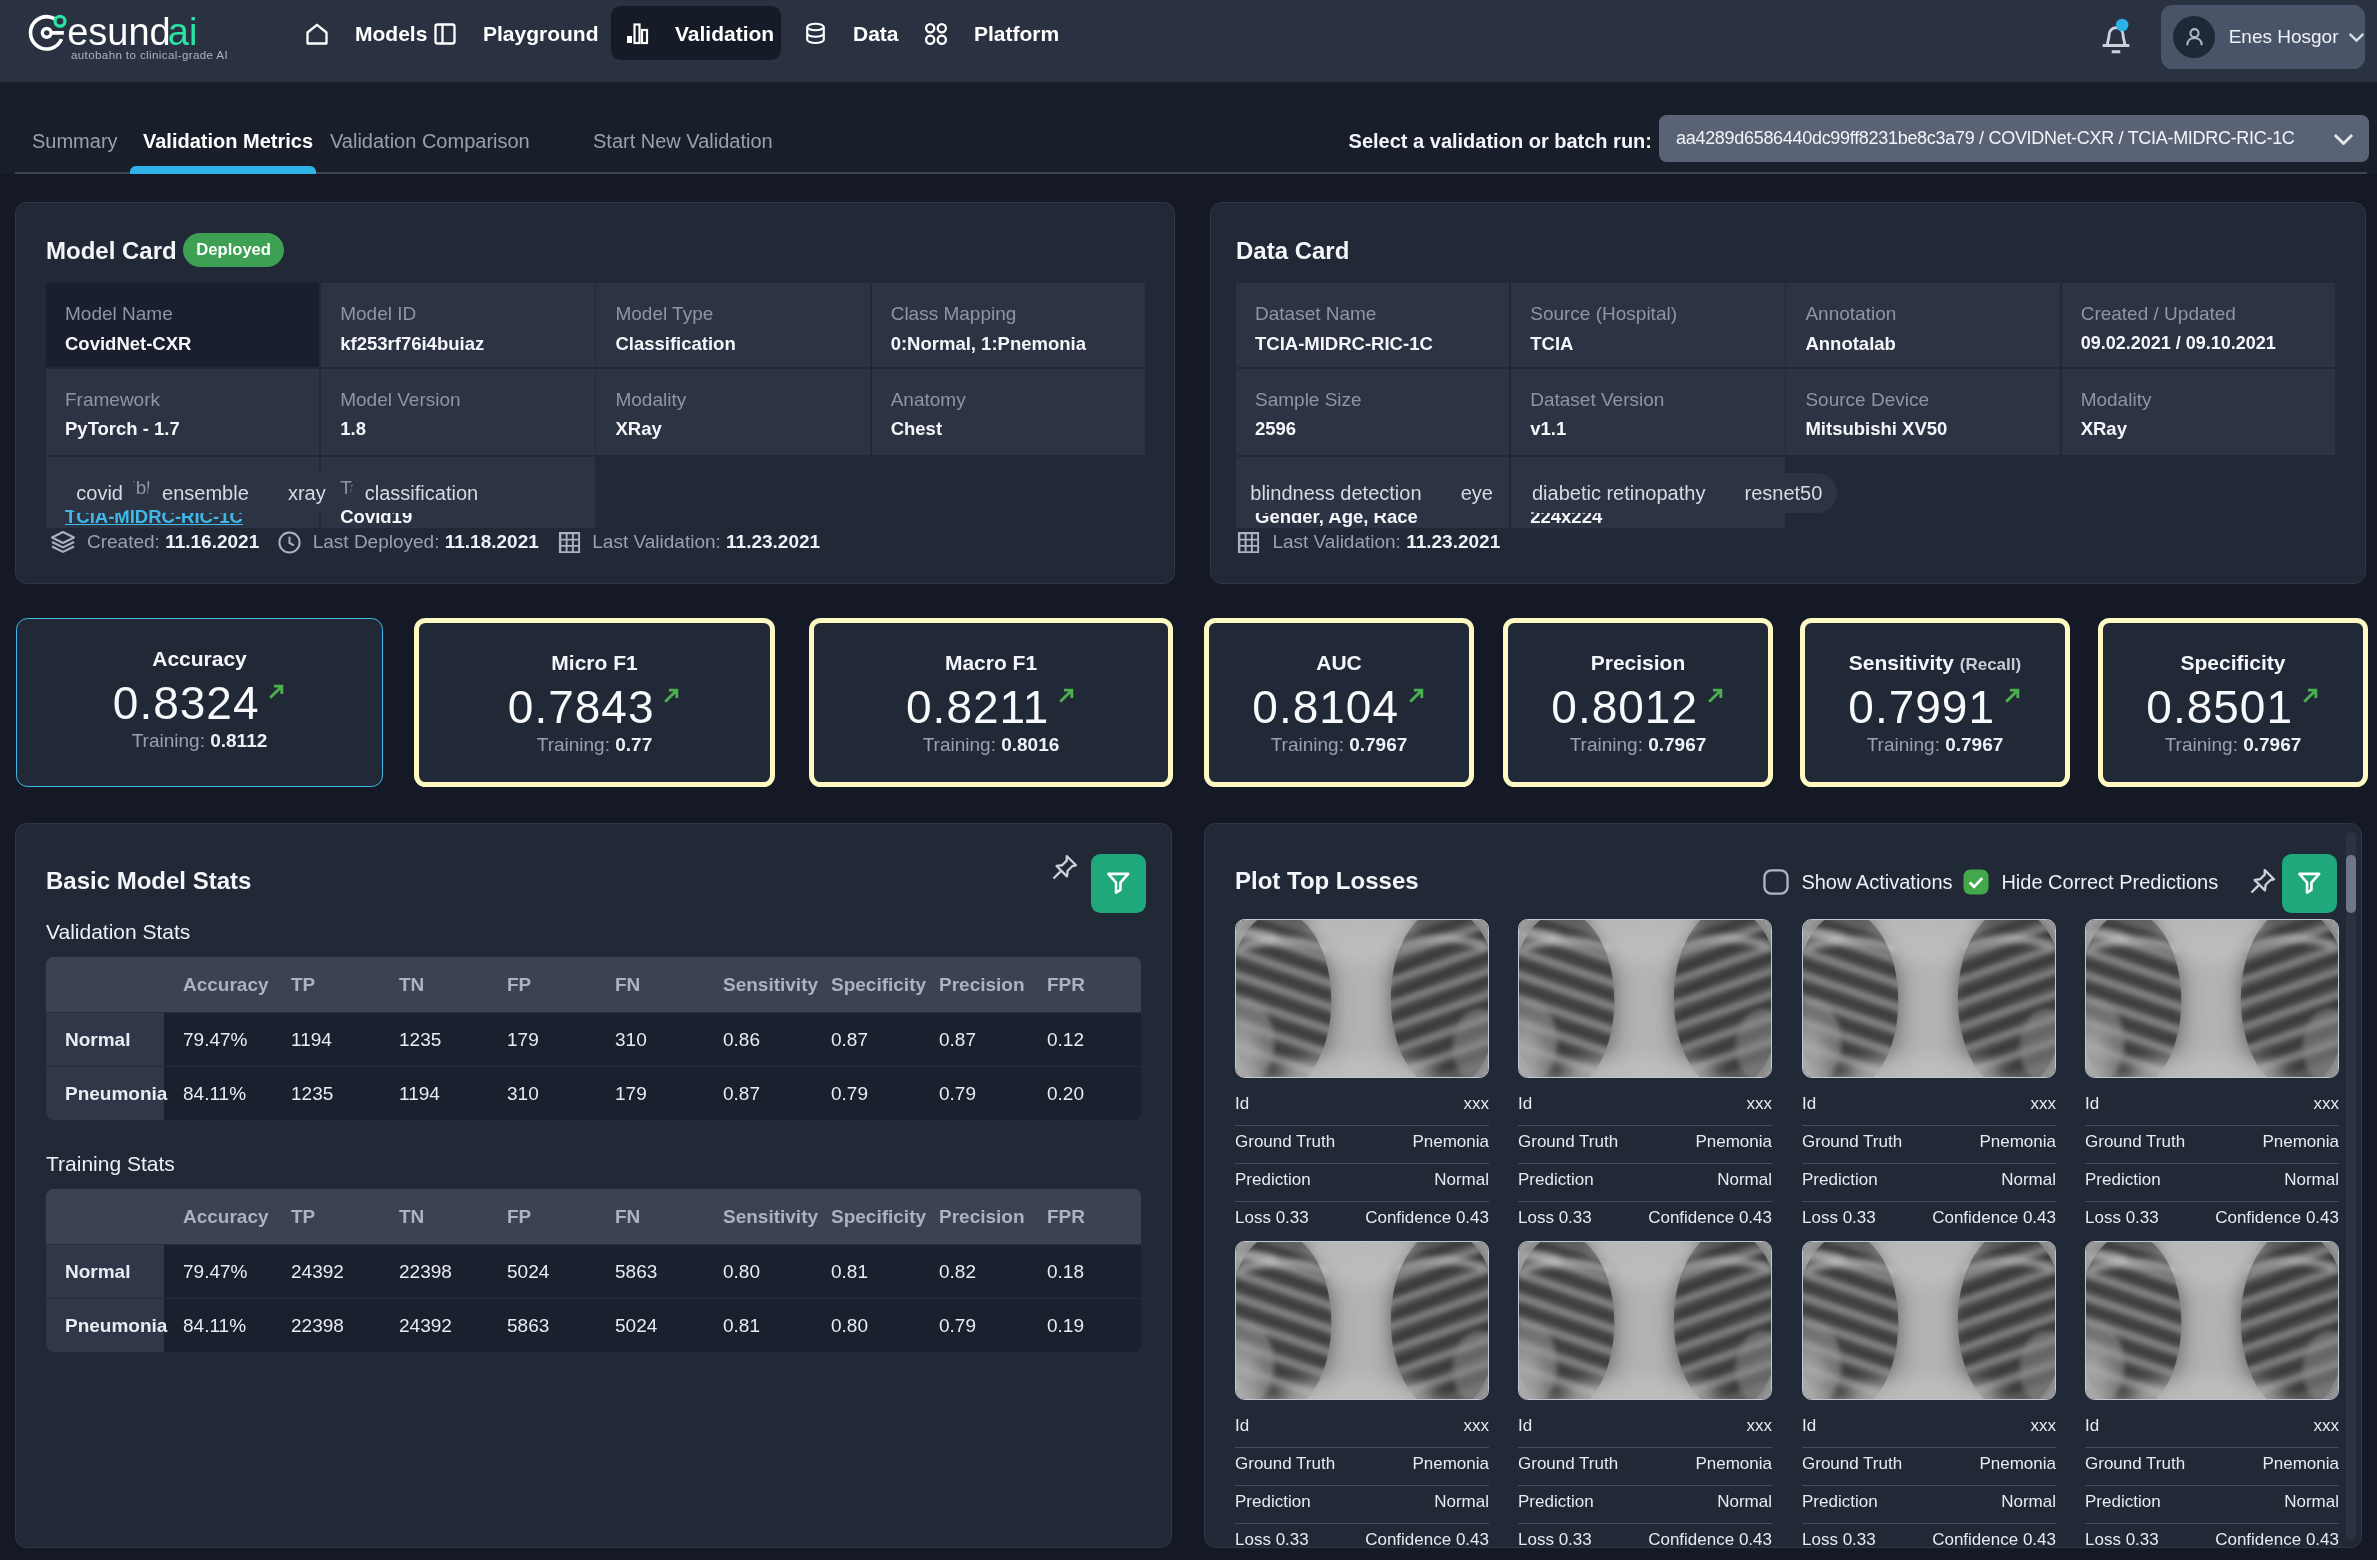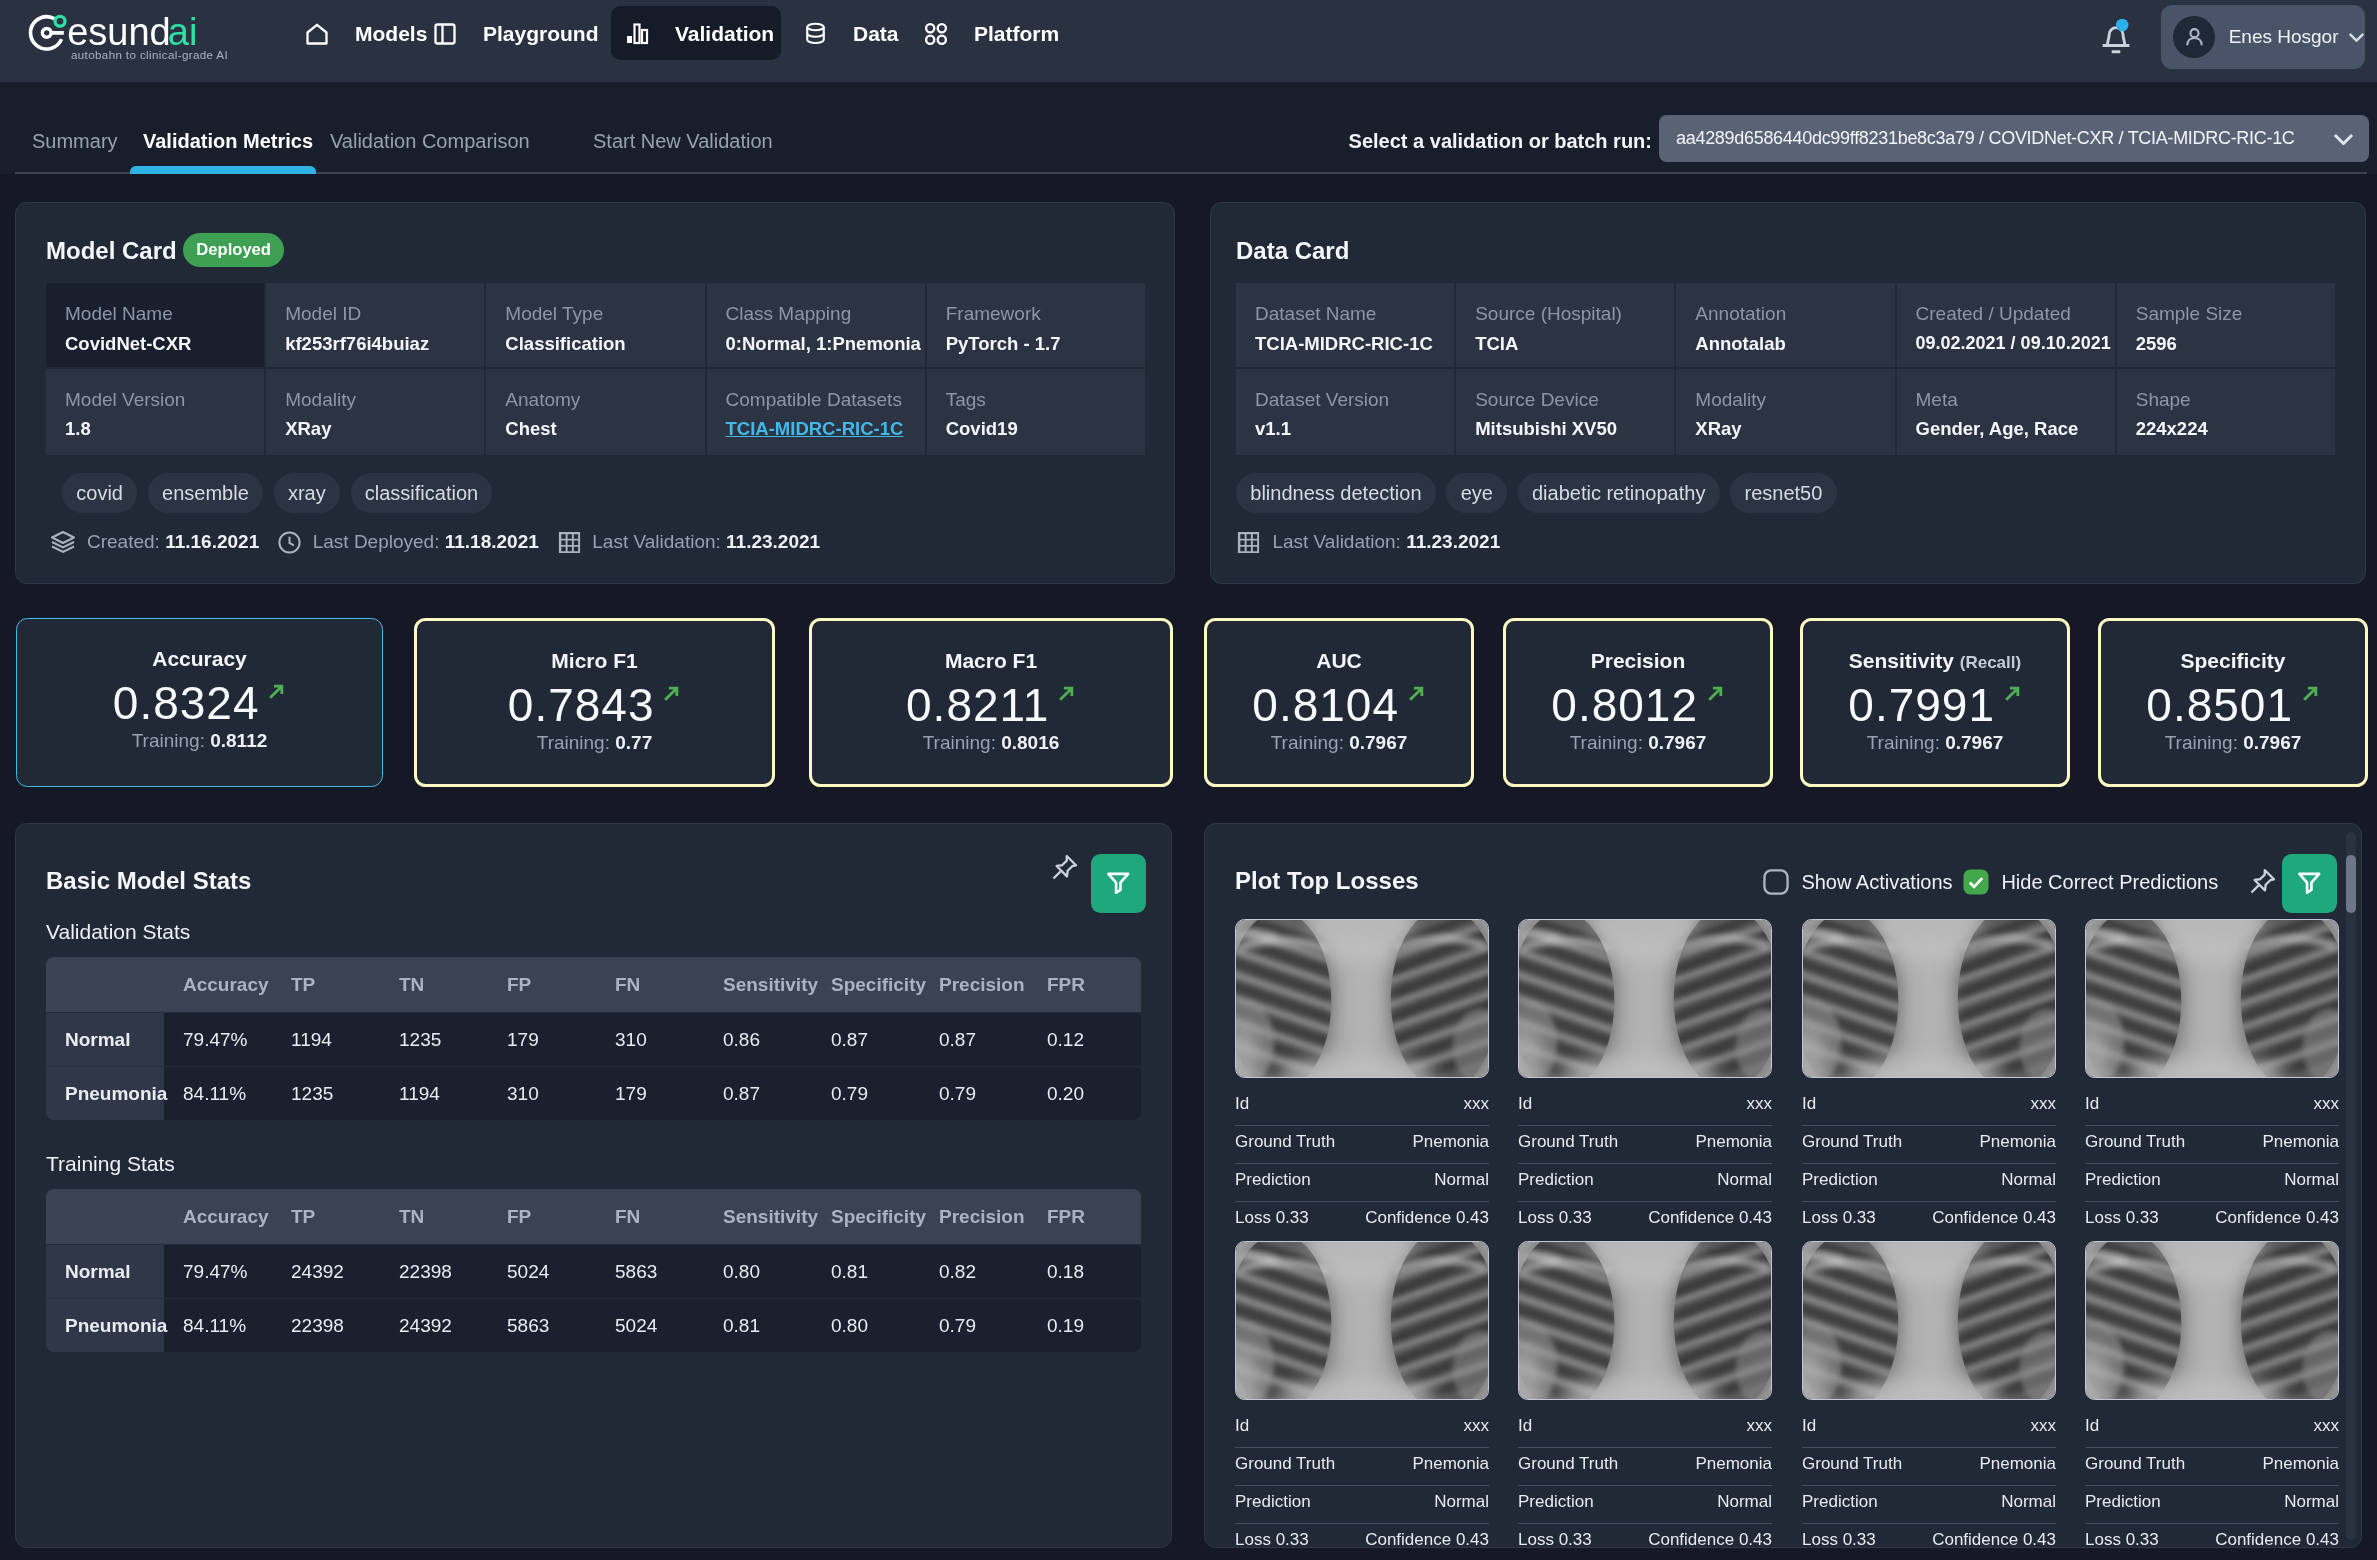--- a/index.html
+++ b/index.html
@@ -10,31 +10,31 @@
 .chip{position:absolute;left:2161px;top:4.8px;width:204px;height:64px;background:#4a5468;border-radius:11.4px;display:flex;align-items:center}
 .avatar{width:42px;height:42px;border-radius:50%;background:#1f2837;margin-left:12.4px;display:flex;align-items:center;justify-content:center}
 .subbar{position:absolute;left:0;top:82px;width:2378px;height:92px;background:#191e2b}
 .tab{position:absolute;top:48px;font-size:20px;color:#98a1af;white-space:nowrap}
 .tab.on{color:#fff;font-weight:bold}
 .tabline{position:absolute;left:15px;top:90px;width:2352px;height:1.9px;background:#3c4452}
 .underline{position:absolute;left:130px;top:84px;width:186px;height:7.6px;background:#2fb3e6;border-radius:5.7px 5.7px 0 0}
 .selbox{position:absolute;left:1659px;top:33px;width:710px;height:47px;background:#5a6375;border-radius:7.6px;color:#f2f5f9;font-size:18px;letter-spacing:-0.3px;line-height:47px;padding-left:17px;white-space:nowrap;overflow:hidden}
 .card{position:absolute;background:#212836;border:1px solid #2f3847;border-radius:11.4px}
 .ctitle{position:absolute;left:30px;top:34px;font-size:24px;font-weight:bold;color:#f4f6fa}
-.grid{position:absolute;display:grid;grid-template-columns:repeat(5,1fr);grid-template-rows:84px 86px;gap:1.9px}
+.grid{position:absolute;display:grid;grid-template-columns:repeat(4,1fr);grid-template-rows:84px 86px;gap:1.9px}
 .cell{background:#2c3443;padding:20px 11.4px 0 19px;overflow:hidden}
 .cell.dk{background:#191f2c}
 .cl{font-size:19px;color:#8d96a5;white-space:nowrap}
 .cv{font-size:18.5px;font-weight:bold;color:#f4f6fa;margin-top:7.6px;white-space:nowrap}
 .cv .lnk{color:#41b9e8;text-decoration:underline}
 .pillrow{position:absolute;display:flex;gap:10.5px}
 .tagpill{height:40px;border-radius:20px;background:#2c3443;color:#d6dbe3;font-size:20px;line-height:40px;padding:0 14.3px}
 .metarow{position:absolute;display:flex;align-items:center;font-size:19px;color:#98a1b0;white-space:nowrap}
 .metarow b{color:#eef2f6;font-weight:600}
-.mcard{position:absolute;top:618px;height:169px;background:#212836;border:3px solid #fef9c3;border-radius:11.4px;text-align:center;color:#f4f6fa}
+.mcard{position:absolute;top:618px;height:169px;background:#212836;border:5px solid #fef9c3;border-radius:11.4px;text-align:center;color:#f4f6fa}
 .mcard.on{border:1.9px solid #41bce9}
 .mtitle{font-size:21px;font-weight:bold;margin-top:27.6px}
 .mtitle small{font-size:17px;color:#c6cdd8}
 .mnum{font-size:46px;font-weight:300;margin-top:5.7px;color:#f7f9fb;letter-spacing:1px}
 .mnum .arr{display:inline-block;font-size:0;vertical-align:17px;margin-left:6.7px}
 .mtrain{font-size:19px;color:#98a1b0;}
 .mtrain b{color:#eef2f6}
 .sect{position:absolute;font-size:21px;color:#eef1f5}
 .tbl{position:absolute;border-radius:7.6px;overflow:hidden;font-size:19px}
 .tbl .hrow{display:flex;height:55px;background:#3a4254;color:#aab3c2;font-weight:bold;align-items:center}

